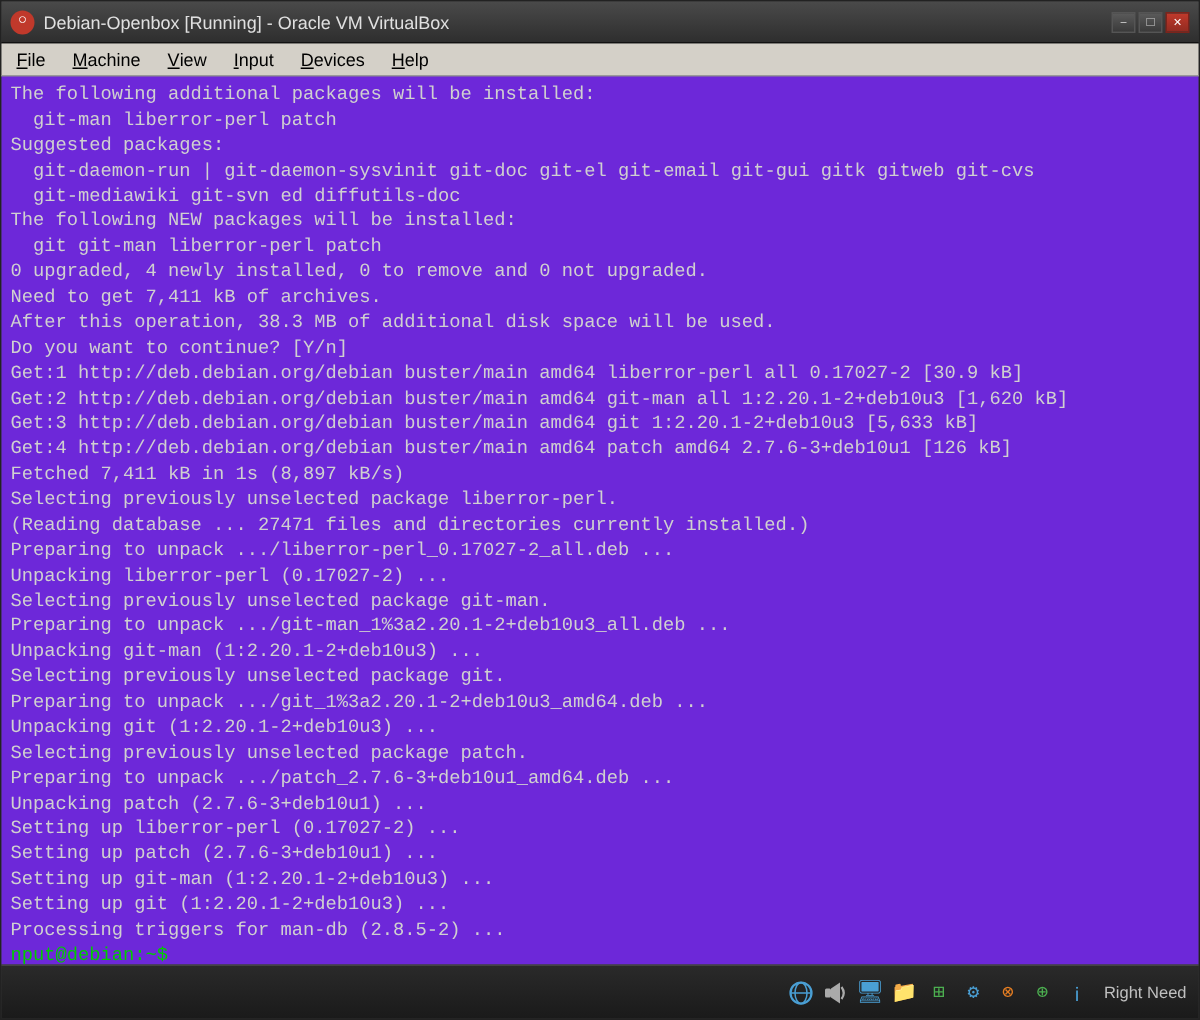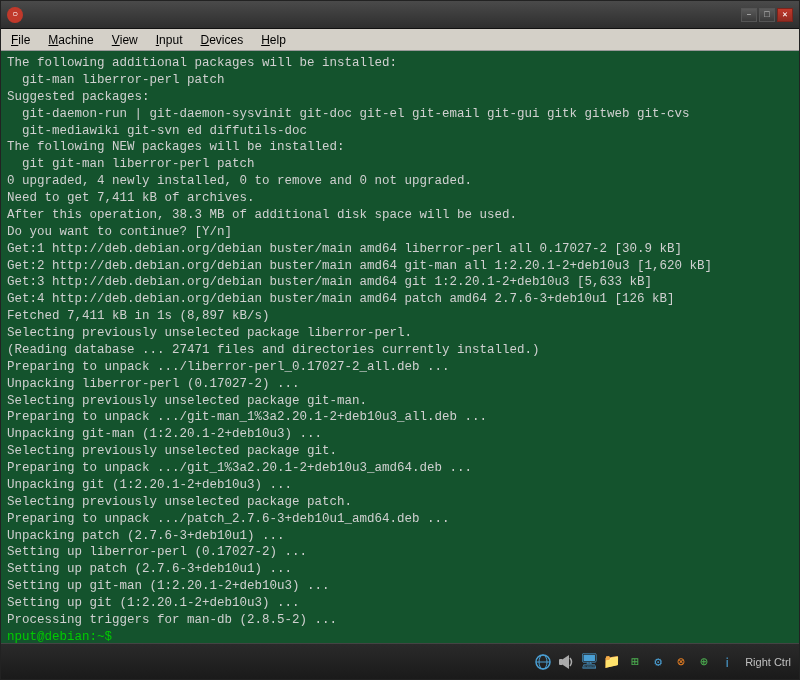--- a/index.html
+++ b/index.html
@@ -95,21 +95,21 @@
       height: 100%;
       display: flex;
       align-items: center;
     }
 
     .menu-item .underline { text-decoration: underline; }
 
     
     .terminal {
       flex: 1;
-      background: #14532d;
+      background: #6d28d9;
       color: #d0d0d0;
       font-family: 'Courier New', Courier, monospace;
       font-size: 12.5px;
       padding: 4px 6px;
       overflow: hidden;
       line-height: 1.35;
     }
 
     .terminal pre {
       white-space: pre-wrap;
@@ -172,20 +172,21 @@
     }
   </style>
 </head>
 <body>
 
 <div class="window">
 
   <div class="title-bar">
     <div class="title-bar-left">
       <div class="vbox-icon">○</div>
+      <span class="title-text">Debian-Openbox [Running] - Oracle VM VirtualBox</span>
     </div>
     <div class="window-controls">
       <div class="win-btn">–</div>
       <div class="win-btn">□</div>
       <div class="win-btn close">✕</div>
     </div>
   </div>
 
   <div class="menu-bar">
     <div class="menu-item"><span class="underline">F</span>ile</div>
@@ -254,15 +255,15 @@
       </div>
 
       <div class="taskbar-icon ti-blue" style="font-size:15px;">🖥</div>
       <div class="taskbar-icon ti-yellow" style="font-size:14px;">📁</div>
       <div class="taskbar-icon ti-green" style="font-size:13px;">⊞</div>
       <div class="taskbar-icon ti-blue" style="font-size:13px;">⚙</div>
       <div class="taskbar-icon ti-orange" style="font-size:13px;">⊗</div>
       <div class="taskbar-icon ti-green" style="font-size:13px;">⊕</div>
       <div class="taskbar-icon ti-blue" style="font-size:13px;">ℹ</div>
     </div>
-    <span class="taskbar-right-ctrl">Right Ctrl</span>
+    <span class="taskbar-right-ctrl">Right Need</span>
   </div>
 </div>
 
 </body></html>

